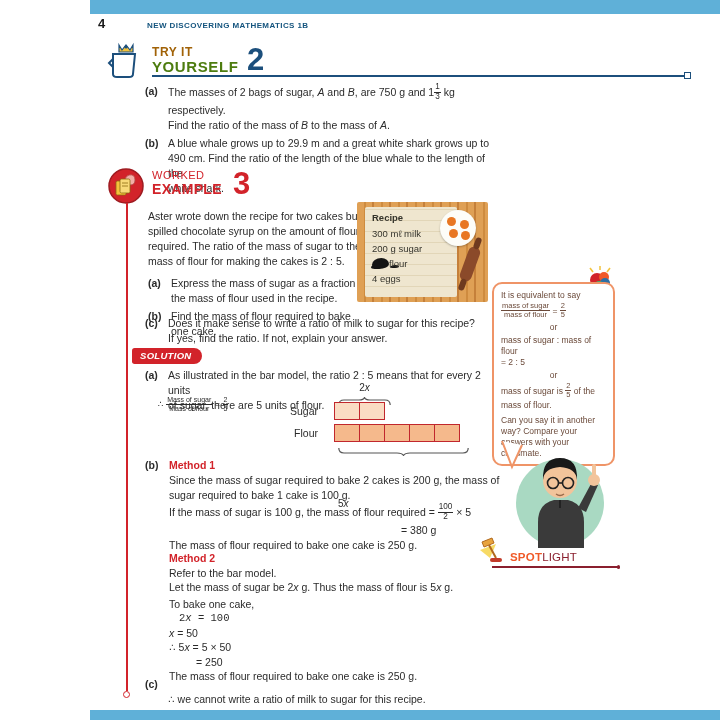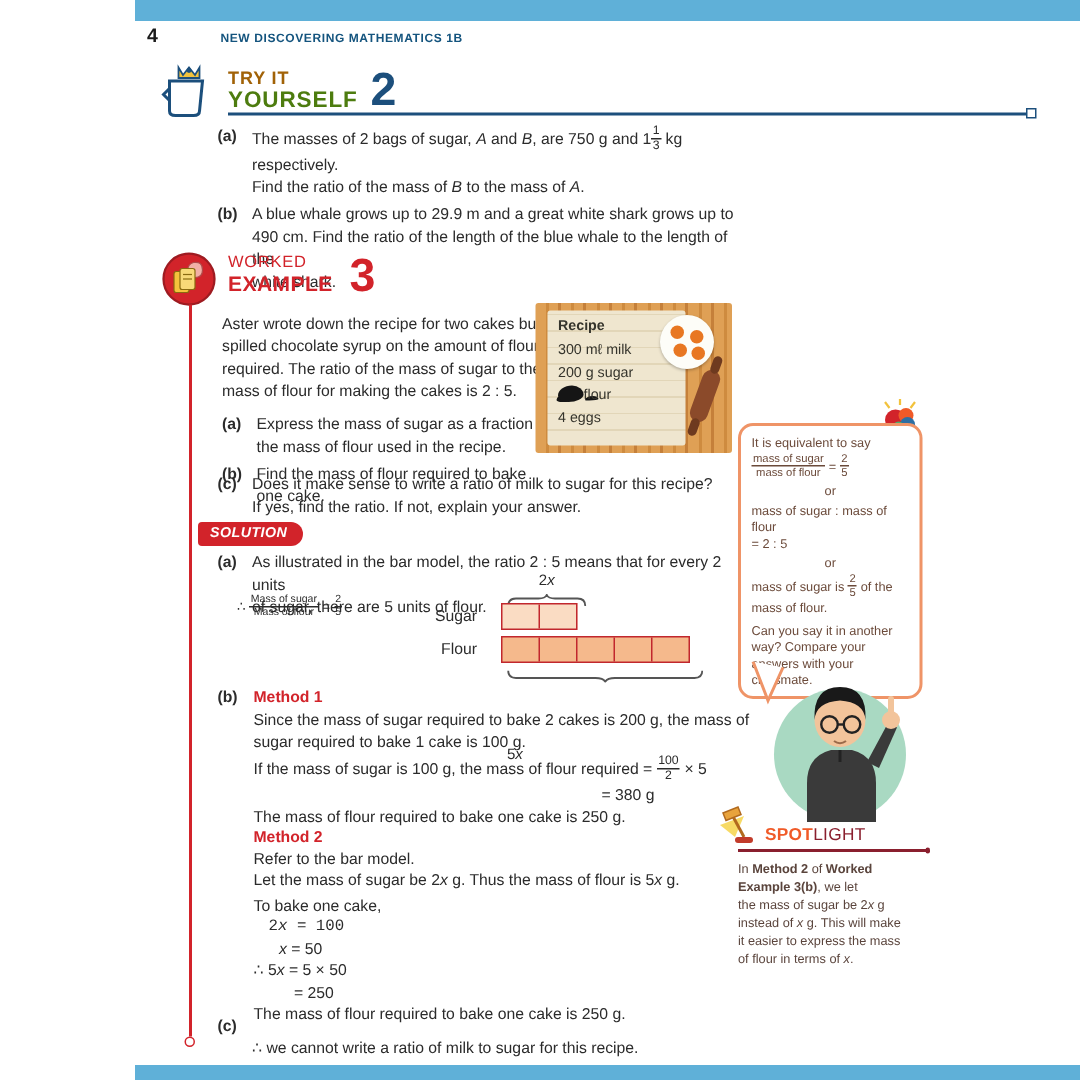--- a/index.html
+++ b/index.html
@@ -84,21 +84,21 @@
   
   .method1{position:absolute;left:145px;top:458px;width:365px;font-size:10.5px;line-height:15px;}
   .mrow{display:flex;}
   .mrow .lbl{width:24px;flex:none;font-weight:bold;}
   .m-title{color:#D2232A;font-weight:bold;}
   .m-ind{margin-left:24px;}
   .m-eqline{margin-left:24px;margin-top:1px;}
   .m-eqres{margin-left:256px;}
   .method2{position:absolute;left:169px;top:551px;width:345px;font-size:10.5px;line-height:14.5px;}
   .m2-eq1{margin-left:10px;font-family:Liberation Mono, monospace;}
-  .m2-eq2{margin-left:17px;}
+  .m2-eq2{}
   .m2-eq4{margin-left:27px;}
   .partc{position:absolute;left:145px;top:677px;width:365px;}
 
   
   .spot{position:absolute;left:492px;top:551px;width:127px;font-size:8.5px;line-height:12px;color:#5A443C;}
   .spot-title{margin-left:18px;font-size:11.5px;letter-spacing:.2px;}
   .spot-title .s1{color:#F05A28;font-weight:bold;}
   .spot-title .s2{color:#8A1F2E;font-weight:bold;}
   .spot-rule{position:relative;height:1.5px;background:#8A1F2E;margin:3px 0 5px 0;}
   .spot-rule:after{content:"";position:absolute;right:-1px;top:-1px;width:3.5px;height:3.5px;border-radius:50%;background:#8A1F2E;}
@@ -340,17 +340,16 @@
         <polygon points="4,16 20,10 14,24" fill="#F6D34A" opacity="0.85"></polygon>
         <path d="M6,8 L16,4 L18,9 L8,13 Z" fill="#E8A33C" stroke="#B26A1E" stroke-width="1"></path>
         <line x1="13" y1="11" x2="20" y2="24" stroke="#B26A1E" stroke-width="2"></line>
         <rect x="14" y="24" width="12" height="4" rx="2" fill="#C23B2A"></rect>
       </svg>
     </div>
     <div class="spot-title">
       <span class="s1">SPOT</span><span class="s2" style="font-weight:normal;text-align:right;">LIGHT</span>
     </div>
     <div class="spot-rule"></div>
-    <div>In <b>Method 2</b> of <b>Worked<br>Example 3(b)</b>, we let<br>the mass of sugar be 2<i>x</i> g<br>instead of <i>x</i> g. This will make<br>it easier to express the mass<br>of flour in terms of <i>x</i>.</div>
   </div>
 
   <div class="botbar"></div>
 </div>
 
 </body></html>

